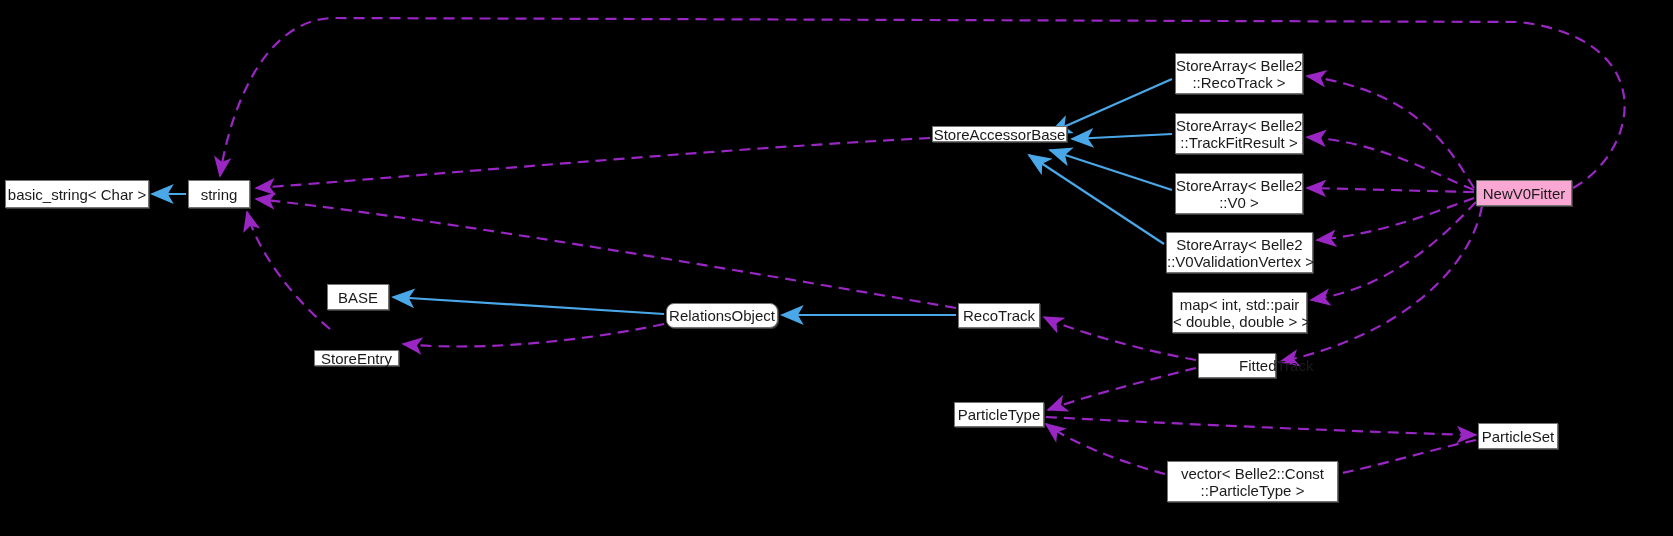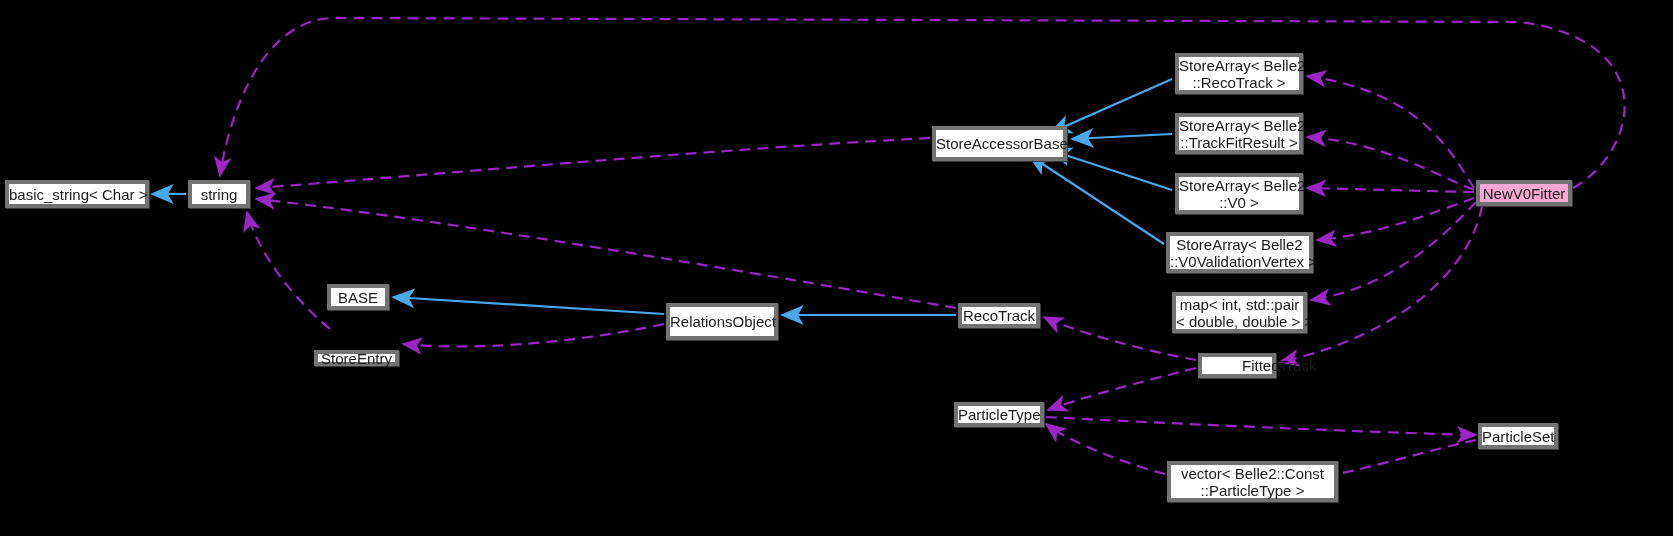--- a/index.html
+++ b/index.html
@@ -19,21 +19,21 @@
     position: absolute;
     left: 0;
     top: 0;
     width: 1673px;
     height: 536px;
   }
   .node {
     position: absolute;
     box-sizing: border-box;
     background: #ffffff;
-    border: 4px solid #737373;
+    border: 1px solid #737373;
     color: #1a1a1a;
     font-size: 15px;
     line-height: 17px;
     display: flex;
     align-items: center;
     justify-content: center;
     text-align: center;
     white-space: pre;
     letter-spacing: 0px;
     box-shadow: 1px 1px 0 0 #3a3a3a;
@@ -99,29 +99,29 @@
   </div>
 
   <div class="node" style="left:327px; top:284px; width:62px; height:26px;">
     <span class="node-label">BASE</span>
   </div>
 
   <div class="node" style="left:314px; top:350px; width:85px; height:16px;">
     <span class="node-label">StoreEntry</span>
   </div>
 
-  <div class="node" style="left:666px; top:303px; width:112px; height:37px;">
+  <div class="node" style="left:666px; top:303px; width:112px; height:25px;border-radius:8px;">
     <span class="node-label">RelationsObject</span>
   </div>
 
   <div class="node" style="left:958px; top:303px; width:82px; height:25px;">
     <span class="node-label">RecoTrack</span>
   </div>
 
-  <div class="node" style="left:932px; top:126px; width:135px; height:35px;">
+  <div class="node" style="left:932px; top:126px; width:135px; height:16px;">
     <span class="node-label">StoreAccessorBase</span>
   </div>
 
   <div class="node" style="left:1175px; top:53px; width:128px; height:41px;">
     <span class="node-label">StoreArray&lt; Belle2
 ::RecoTrack &gt;</span>
   </div>
 
   <div class="node" style="left:1175px; top:113px; width:128px; height:41px;">
     <span class="node-label">StoreArray&lt; Belle2

